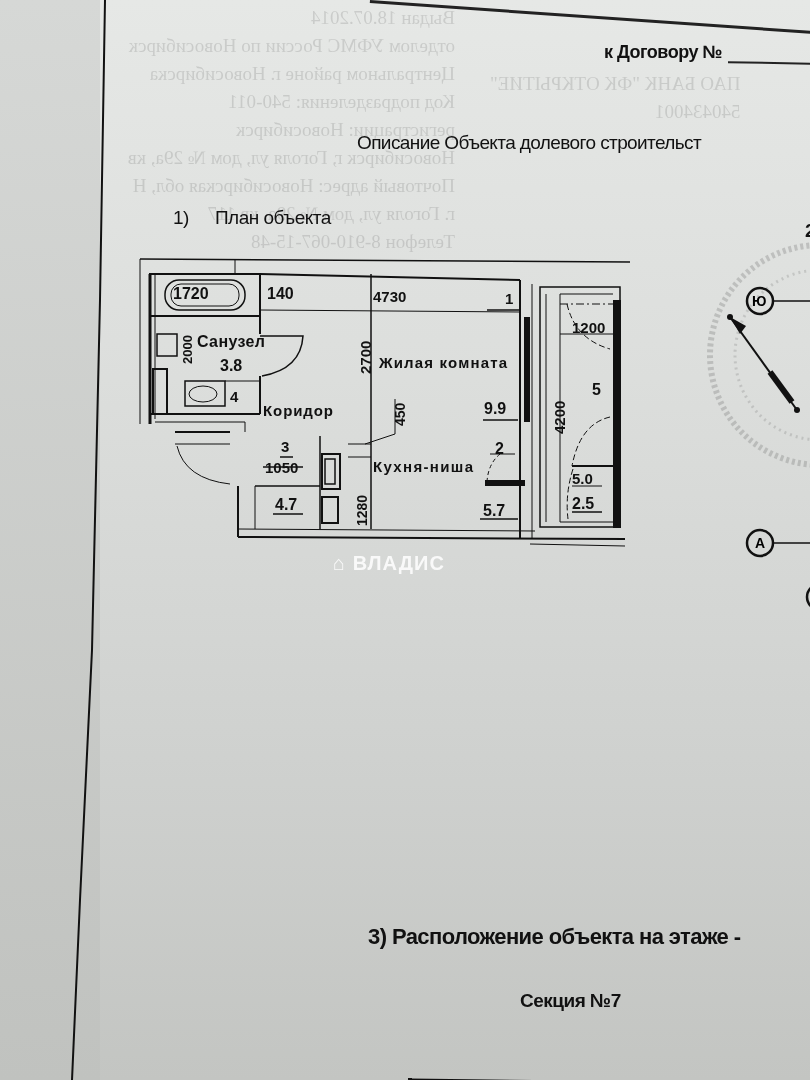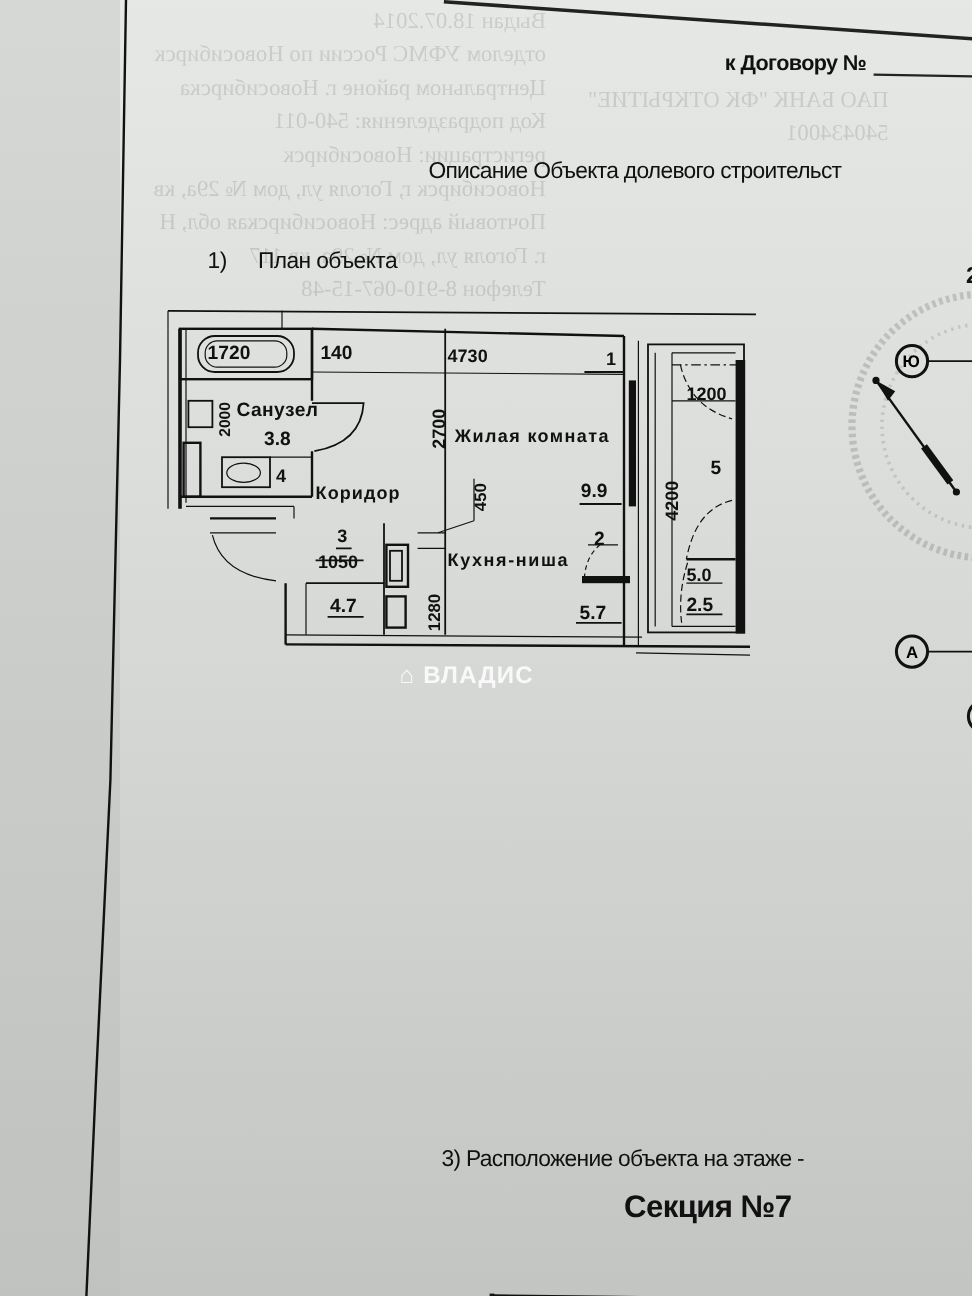--- a/index.html
+++ b/index.html
@@ -12,22 +12,22 @@
   .bleed{position:absolute;color:rgba(60,60,60,0.16);font-family:"Liberation Serif",serif;
     font-size:19px;line-height:28px;transform:scaleX(-1);white-space:nowrap;}
   .top-rule{position:absolute;left:370px;top:0;width:460px;height:3px;background:#222;
     transform-origin:left top;transform:rotate(4deg);}
   .contract{position:absolute;left:604px;top:42px;font-weight:bold;font-size:18px;letter-spacing:-0.5px;}
   .contract-line{position:absolute;left:728px;top:62px;width:90px;height:2px;background:#222;transform:rotate(1deg);}
   .doc-title{position:absolute;left:357px;top:132px;font-size:19px;font-weight:normal;letter-spacing:-0.6px;white-space:nowrap;}
   .sec1{position:absolute;left:173px;top:207px;font-size:19px;font-weight:normal;letter-spacing:-0.5px;}
   .sec1 .num{margin-right:26px;}
   .sec2{position:absolute;left:773px;top:220px;font-size:19px;font-weight:bold;white-space:nowrap;margin-left:32px;}
-  .sec3{position:absolute;left:368px;top:956px;font-size:19px;font-weight:normal;letter-spacing:-0.6px;white-space:nowrap;}
-  .section-name{position:absolute;left:520px;top:990px;font-size:26px;font-weight:bold;letter-spacing:-0.5px;}
+  .sec3{position:absolute;left:368px;top:924px;font-size:22px;font-weight:bold;letter-spacing:-0.6px;white-space:nowrap;}
+  .section-name{position:absolute;left:520px;top:990px;font-size:19px;font-weight:bold;letter-spacing:-0.5px;}
   .plan{position:absolute;left:135px;top:254px;width:495px;height:300px;}
   .plan svg text{font-family:"Liberation Sans",sans-serif;font-weight:bold;fill:#111;}
   .compass{position:absolute;left:700px;top:190px;width:110px;height:430px;}
   .axis-label{font-family:"Liberation Sans",sans-serif;font-weight:bold;font-size:14px;}
   .floor-plan-strip{position:absolute;left:405px;top:1058px;width:410px;height:30px;}
   .watermark{position:absolute;left:333px;top:552px;font-size:20px;font-weight:bold;color:rgba(255,255,255,0.85);letter-spacing:1px;}
 </style>
 </head>
 <body>
 

